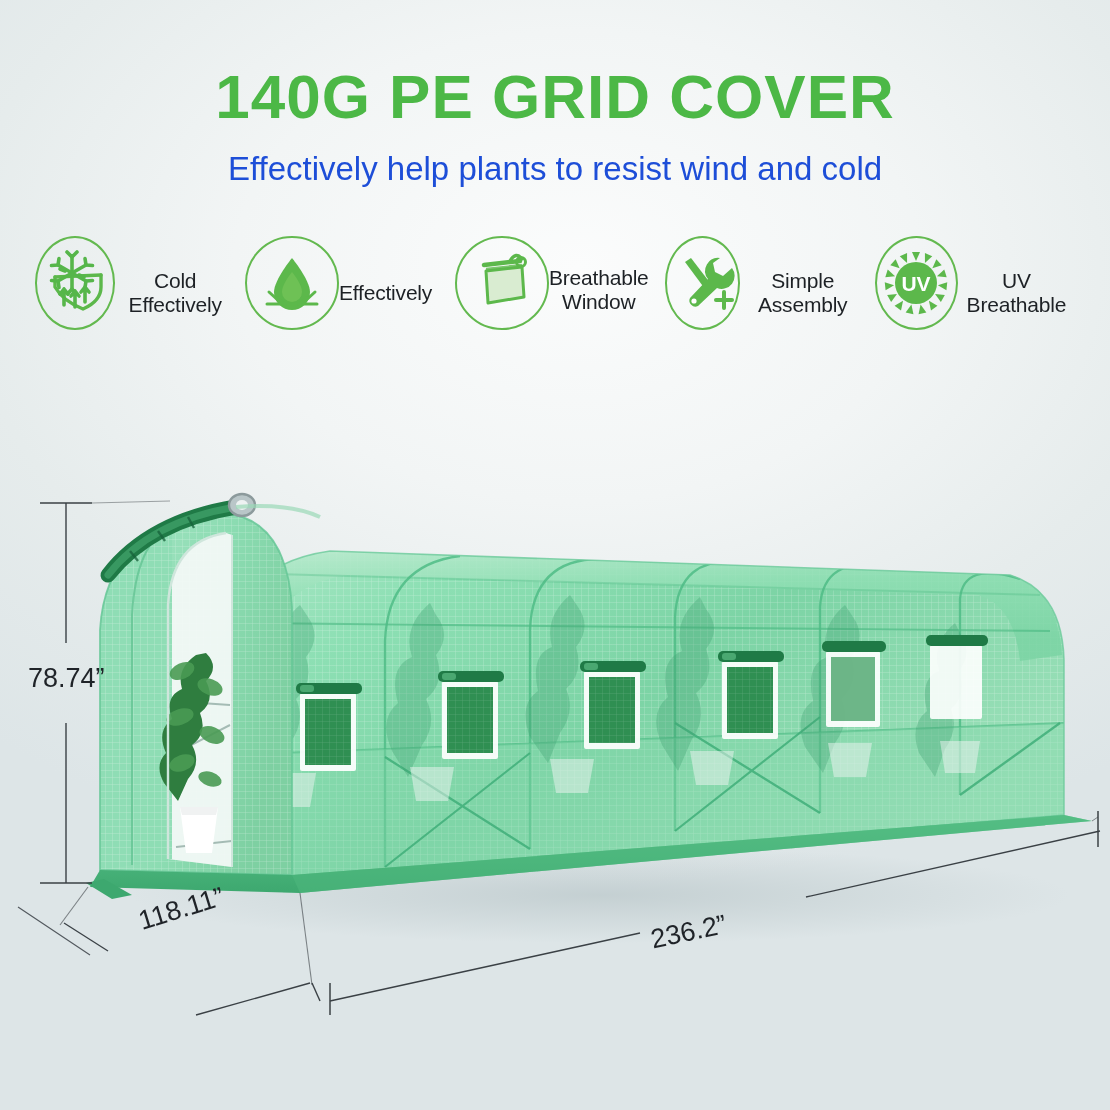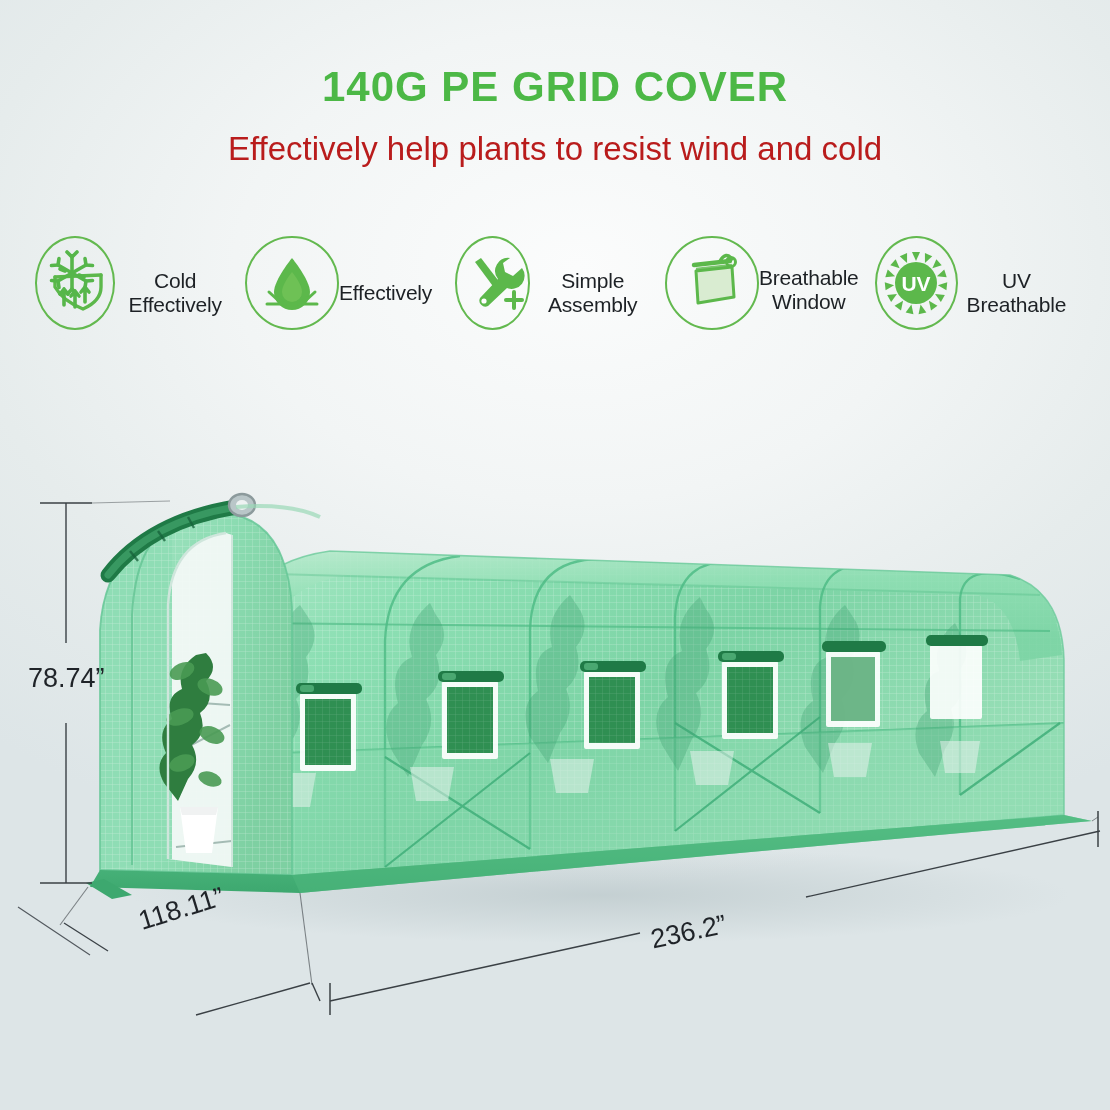--- a/index.html
+++ b/index.html
@@ -8,25 +8,25 @@
     font-family:"Liberation Sans", sans-serif;
     background:
       radial-gradient(ellipse 900px 620px at 52% 24%, #fbfcfc 0%, #f2f5f5 38%, #e6ecec 68%, #dde5e7 100%),
       linear-gradient(135deg,#e3eaec 0%,#f4f7f7 45%,#dfe7e9 100%);
     position:relative;
   }
 
   
   #header { position:absolute; top:0; left:0; width:1110px; text-align:center; }
   #title {
-    font-size:42px; font-weight:bold; letter-spacing:1px;
+    font-size:62px; font-weight:bold; letter-spacing:1px;
     color:#4cb846; margin-top:66px; line-height:1.0;
   }
   #subtitle {
-    font-size:33px; color:#b91c1c; margin-top:22px; font-weight:400;
+    font-size:33px; color:#1d4ed8; margin-top:22px; font-weight:400;
   }
 
   
   #features {
     position:absolute; top:236px; left:35px; width:1040px;
     display:flex; justify-content:space-between; align-items:flex-start;
   }
   .feature { width:200px; display:flex; flex-direction:row; align-items:center; }
   .fcircle {
     width:94px; height:94px; border-radius:50%;
@@ -94,51 +94,51 @@
           <path d="M12 44 L24 55"></path>
           <path d="M58 44 L46 55"></path>
           <path d="M20 50 L28 56"></path>
           <path d="M50 50 L42 56"></path>
         </g>
       </svg>
     </div>
     <div class="flabel">Effectively</div>
   </div>
 
-  <div class="feature f4">
-    <div class="fcircle">
-      <svg width="70" height="70" viewBox="0 0 70 70">
-        <g fill="#5cb84b">
-          <path d="M17 14 L23 10 L46 40 L40 45 Z"></path>
-          <path d="M52 10 a13 13 0 0 0 -12 21 L22 50 a6 6 0 0 0 8 8 L49 40 a13 13 0 0 0 15 -20 L55 28 L47 24 L45 15 Z"></path>
-        </g>
-        <circle cx="26" cy="53" r="2.6" fill="#ffffff"></circle>
-        <g stroke="#5cb84b" stroke-width="4" stroke-linecap="round">
-          <path d="M48 52 L64 52"></path>
-          <path d="M56 44 L56 60"></path>
-        </g>
-      </svg>
-    </div>
-    <div class="flabel">Simple Assembly</div>
-  </div>
-
   <div class="feature f3">
     <div class="fcircle">
       <svg width="72" height="72" viewBox="0 0 72 72">
         <path d="M20 24 L56 20 L58 50 L22 56 Z" fill="#d9ecd1" stroke="#5cb84b" stroke-width="3" stroke-linejoin="round"></path>
         <path d="M18 18 L54 14" stroke="#5cb84b" stroke-width="4.5" stroke-linecap="round"></path>
         <ellipse cx="55" cy="15" rx="4.5" ry="4.5" fill="none" stroke="#5cb84b" stroke-width="3"></ellipse>
         <path d="M44 14 q6 -10 12 -2" fill="none" stroke="#5cb84b" stroke-width="3.4" stroke-linecap="round"></path>
         <path d="M20 22 L56 18" stroke="#5cb84b" stroke-width="2.4" opacity=".8"></path>
       </svg>
     </div>
     <div class="flabel">
       <span>Breathable</span><br>
       <span>Window</span>
     </div>
+  </div>
+
+  <div class="feature f4">
+    <div class="fcircle">
+      <svg width="70" height="70" viewBox="0 0 70 70">
+        <g fill="#5cb84b">
+          <path d="M17 14 L23 10 L46 40 L40 45 Z"></path>
+          <path d="M52 10 a13 13 0 0 0 -12 21 L22 50 a6 6 0 0 0 8 8 L49 40 a13 13 0 0 0 15 -20 L55 28 L47 24 L45 15 Z"></path>
+        </g>
+        <circle cx="26" cy="53" r="2.6" fill="#ffffff"></circle>
+        <g stroke="#5cb84b" stroke-width="4" stroke-linecap="round">
+          <path d="M48 52 L64 52"></path>
+          <path d="M56 44 L56 60"></path>
+        </g>
+      </svg>
+    </div>
+    <div class="flabel">Simple Assembly</div>
   </div>
 
   <div class="feature f5">
     <div class="fcircle">
       <svg width="74" height="74" viewBox="0 0 74 74">
         <g id="rays" fill="#5cb84b">
           <g transform="translate(37,37)">
             <g>
                 <polygon points="-4,-31 4,-31 0,-22" transform="rotate(0)"></polygon>
               </g>

